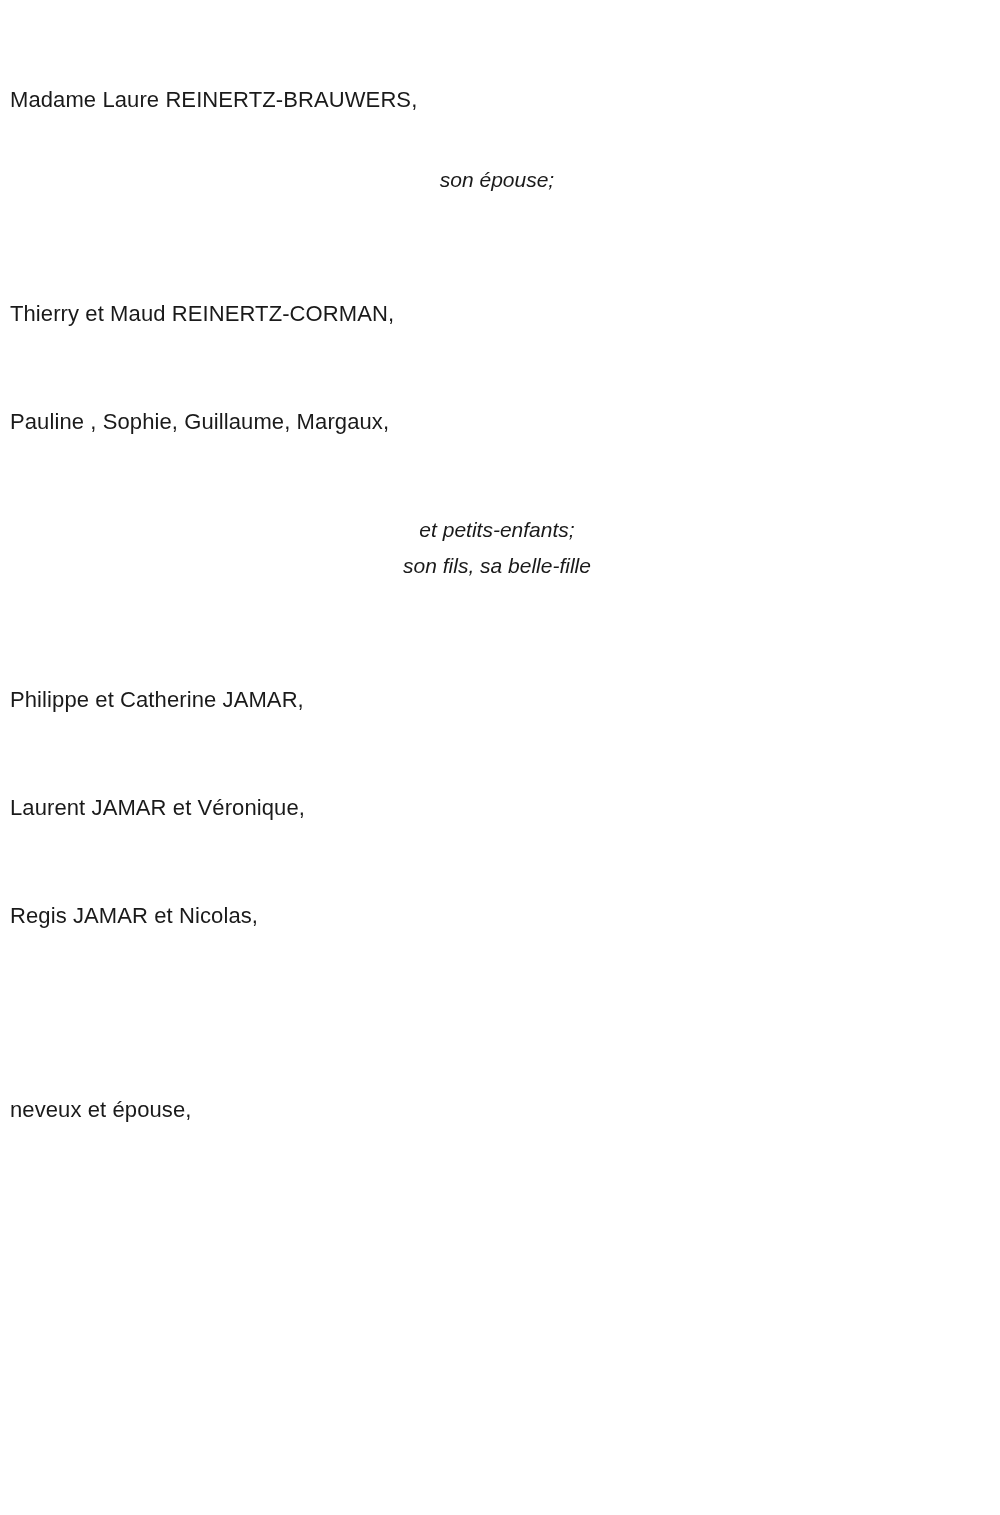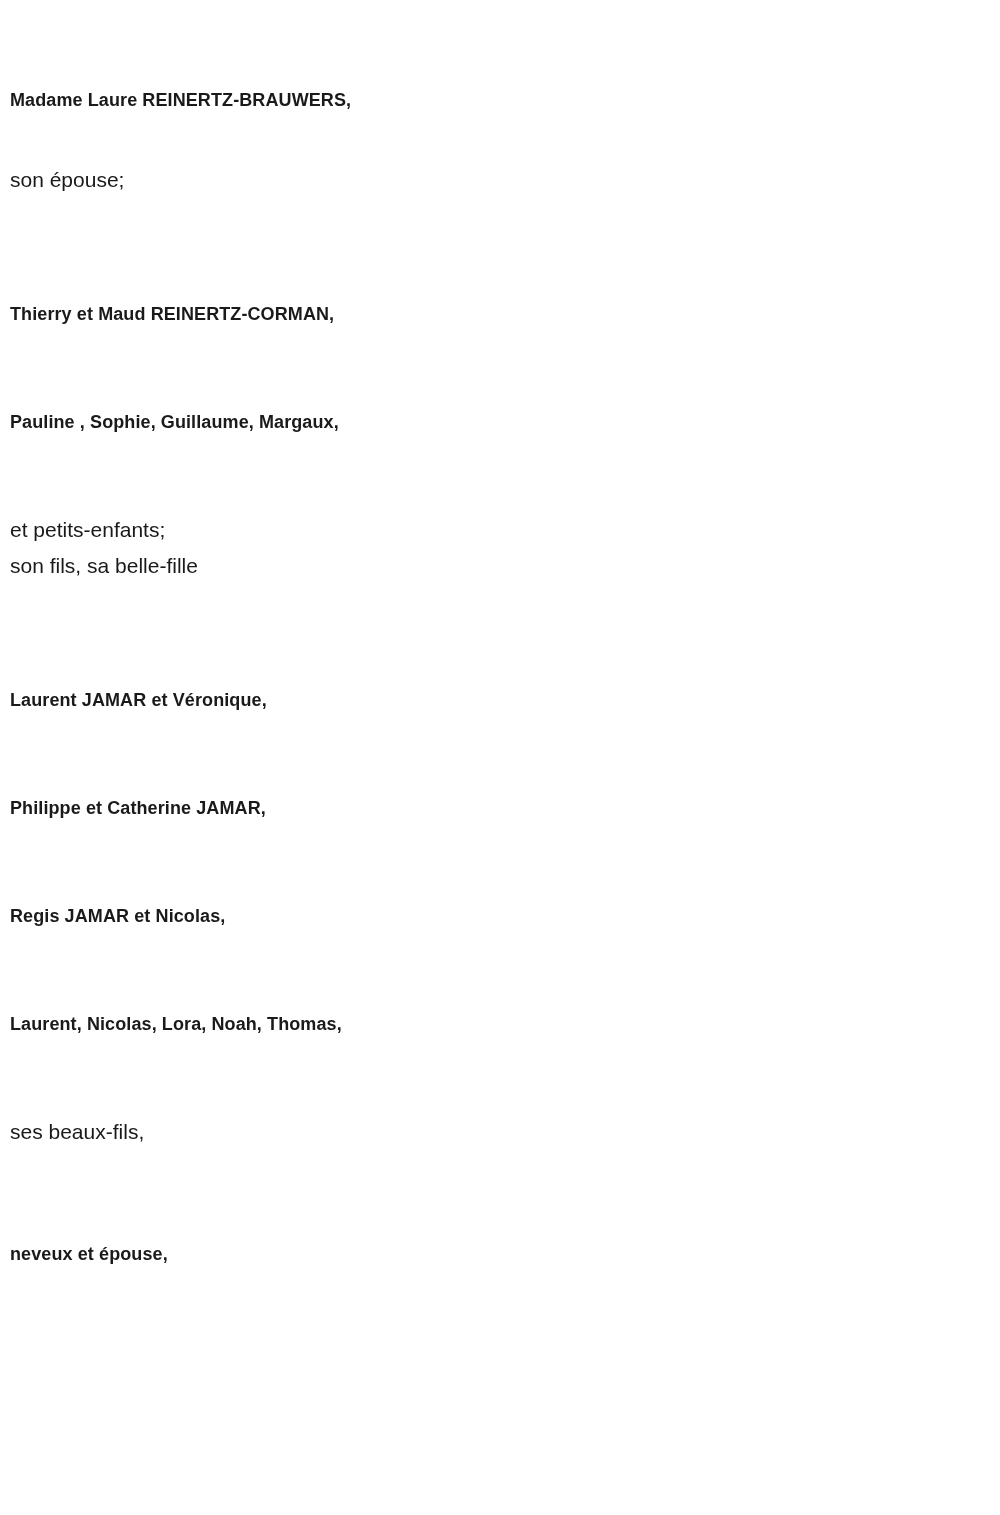--- a/index.html
+++ b/index.html
@@ -25,34 +25,35 @@
   
   .relations {
     padding: 10px 8px 0 10px;
   }
   .rel-group {
     position: relative;
     width: 100%;
     box-sizing: border-box;
   }
   .names {
-    font-size: 18px;
+    font-size: 22px;
     line-height: 36px;
-    font-weight: 700;
+    font-weight: 400;
     letter-spacing: 0.1px;
     white-space: pre;
   }
   .name-line {
     display: block;
     white-space: pre;
   }
   .relation {
     font-size: 21px;
     line-height: 36px;
-    text-align: left;
+    font-style: italic;
+    text-align: center;
     padding-right: 8px;
   }
   .rel-line {
     display: block;
   }
 
   .spacer-sm { height: 14px; }
   .spacer-md { height: 26px; }
 
   
@@ -84,27 +85,25 @@
       <div class="relation">
         <span class="rel-line">et petits-enfants;</span>
         <span class="rel-line">son fils, sa belle-fille</span>
       </div>
     </div>
 
     <div class="spacer-md"></div>
 
     <div class="rel-group">
       <div class="names">
+        <span class="name-line">Philippe et Catherine JAMAR,</span>
         <span class="name-line">Laurent JAMAR et Véronique,</span>
-        <span class="name-line">Philippe et Catherine JAMAR,</span>
         <span class="name-line">Regis JAMAR et Nicolas,</span>
-        <span class="name-line">Laurent, Nicolas, Lora, Noah, Thomas,</span>
       </div>
       <div class="relation">
-        <span class="rel-line">ses beaux-fils,</span>
       </div>
     </div>
 
     <div class="spacer-sm"></div>
 
     <div class="rel-group">
       <div class="names">
         <span class="name-line">neveux et épouse,</span>
         
       </div>

